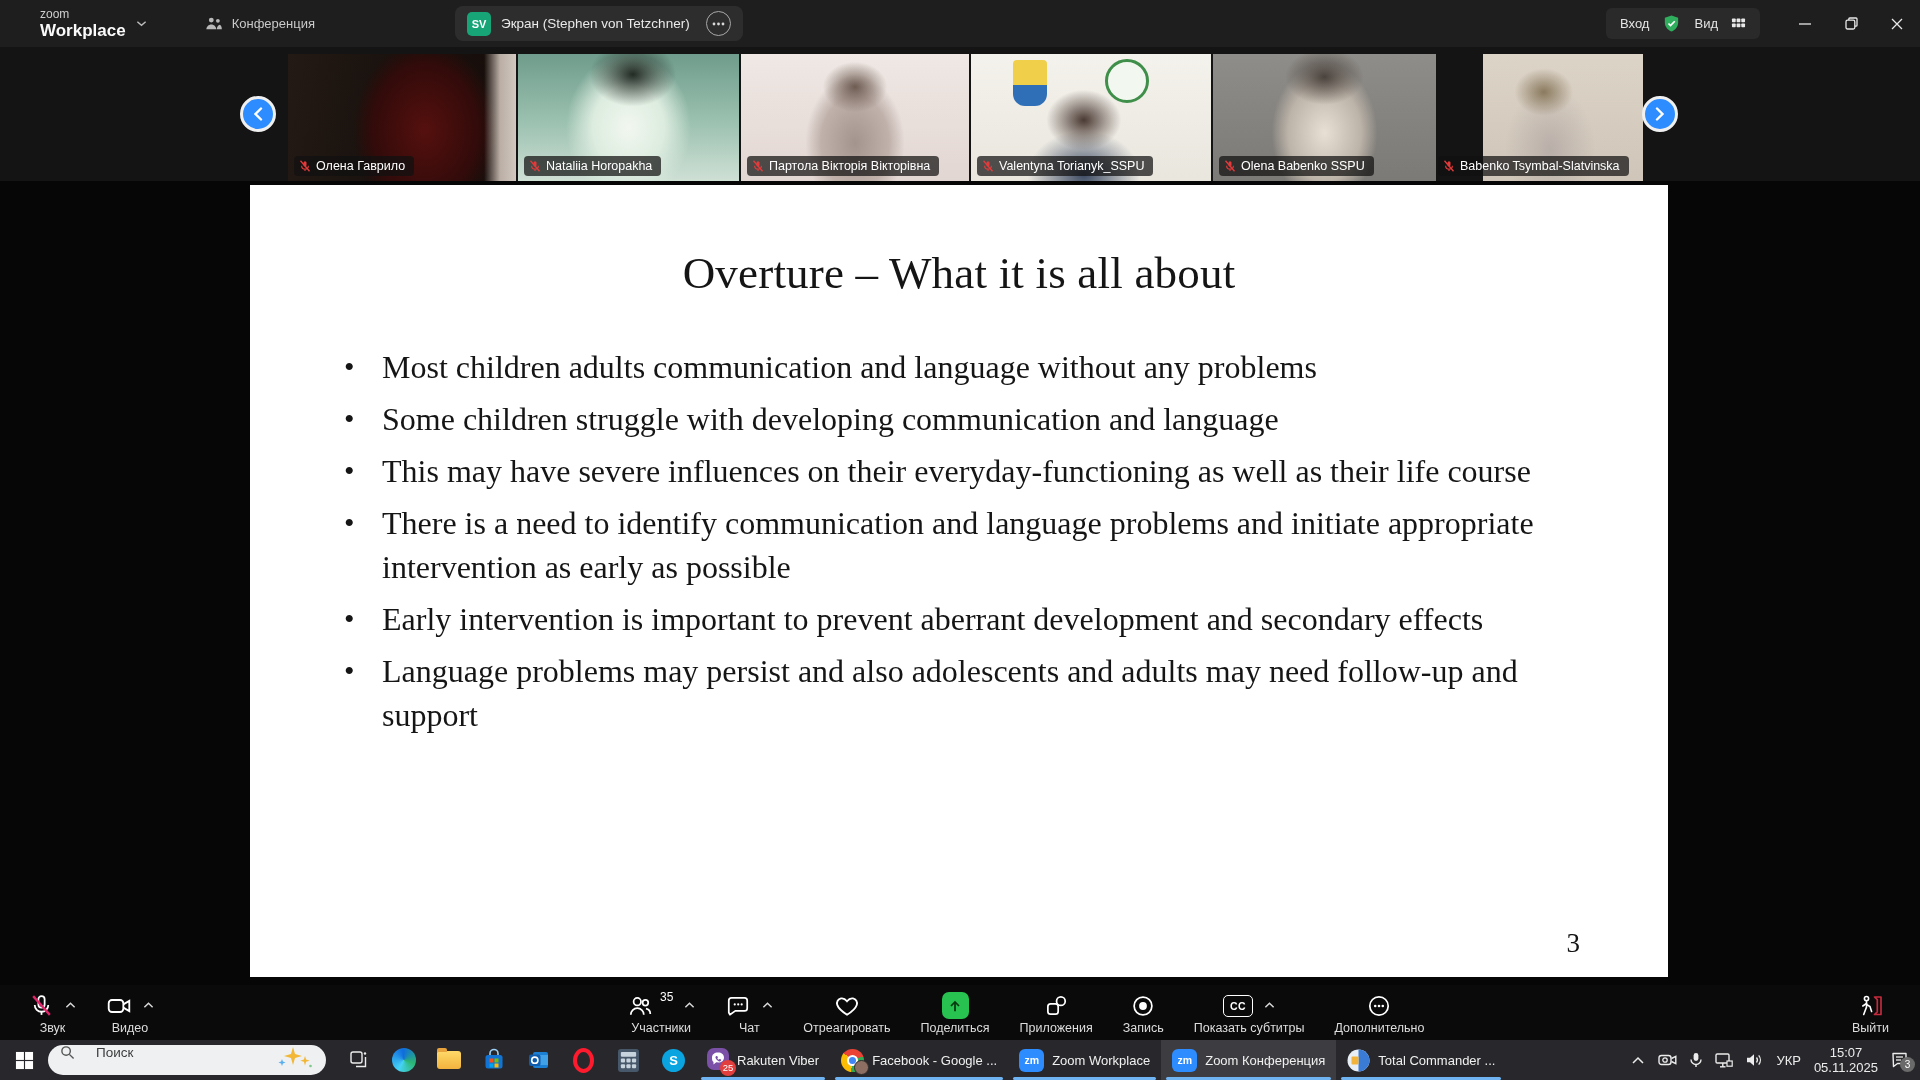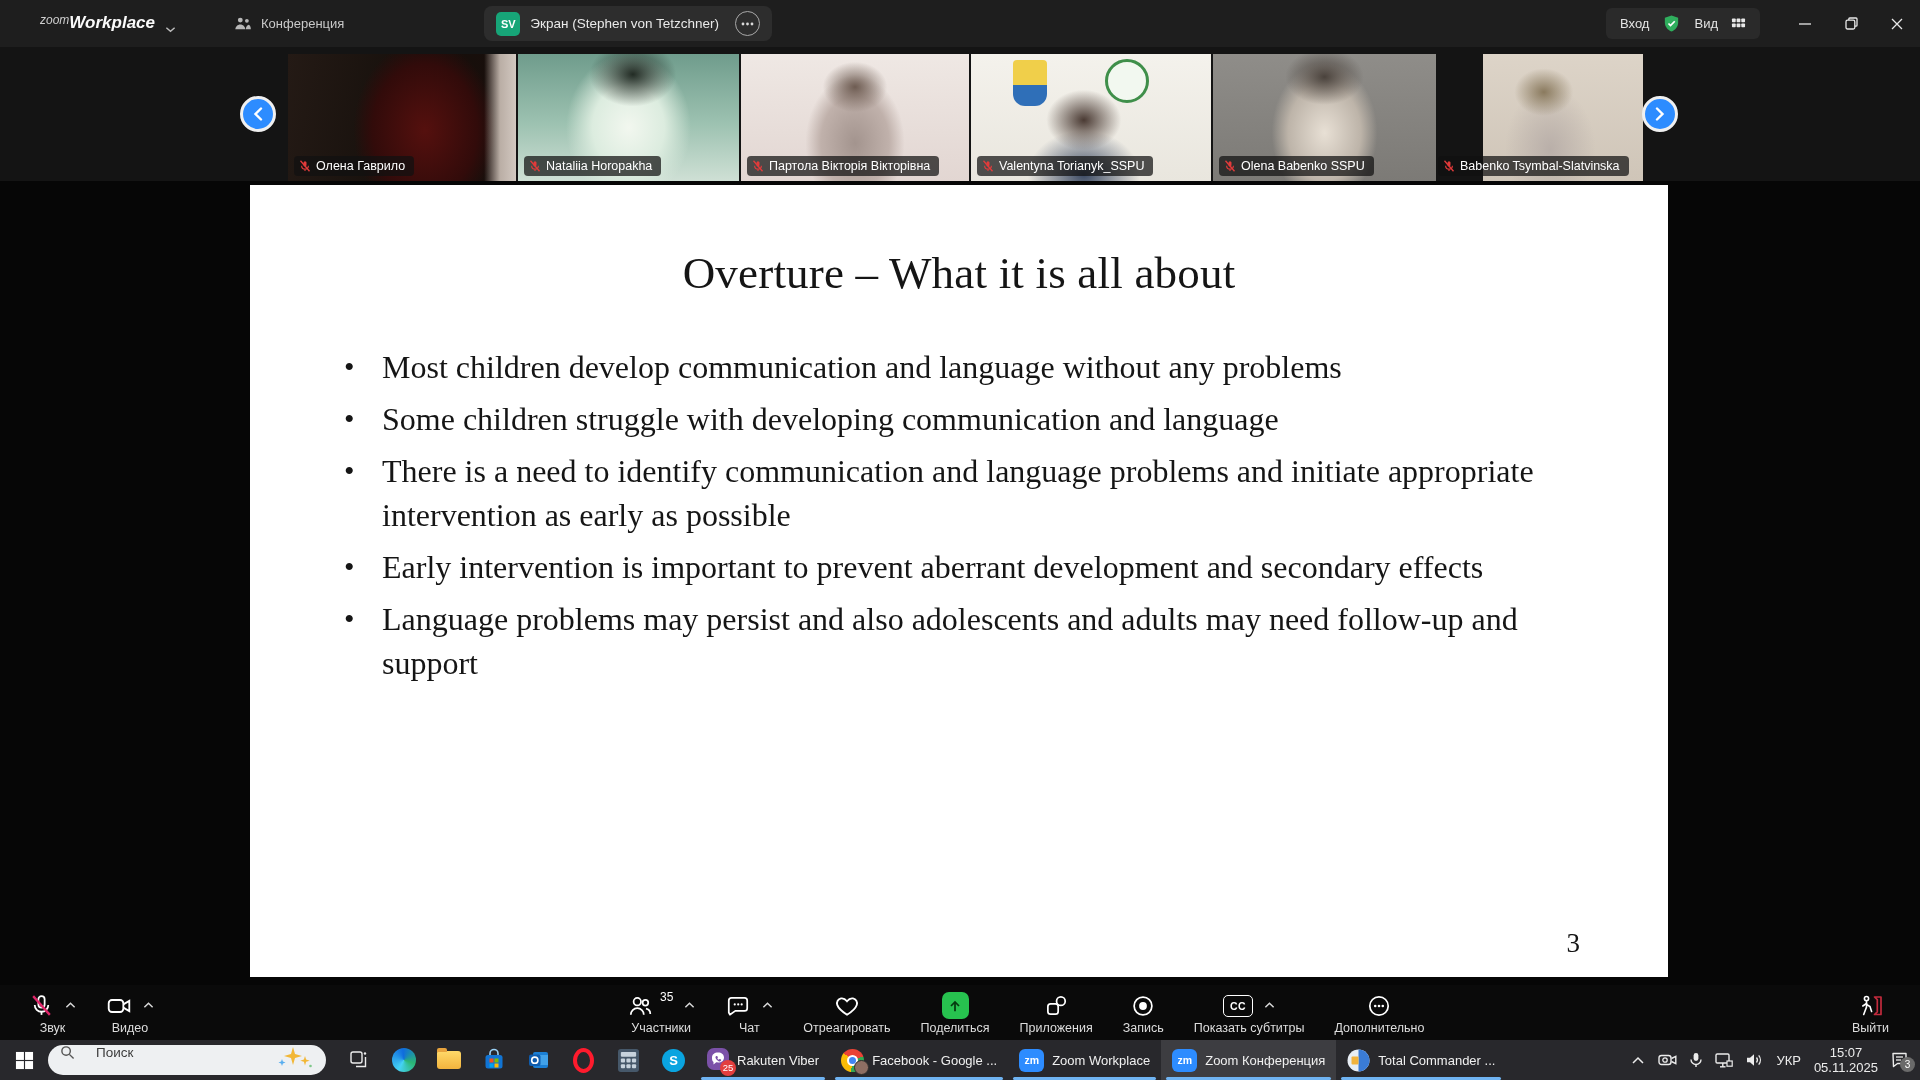--- a/index.html
+++ b/index.html
@@ -1,20 +1,20 @@
 <!DOCTYPE html>
 <html><head>
 <meta charset="utf-8">
 <style>
   html,body{margin:0;padding:0;width:1920px;height:1080px;overflow:hidden;background:#000;
     font-family:"Liberation Sans",sans-serif;-webkit-font-smoothing:antialiased;}
   
   #titlebar{position:absolute;top:0;left:0;width:1920px;height:47px;background:#1e1e1e;display:flex;align-items:center;}
   .brand{margin-left:40px;display:flex;align-items:flex-start;gap:10px;color:#fff;}
-  .brand .lines{display:flex;line-height:1;font-style:italic;}
+  .brand .lines{display:flex;flex-direction:column;line-height:1;}
   .brand .l1{font-size:12px;color:#cfcfcf;margin-bottom:2px;}
   .brand .l2{font-size:17px;font-weight:600;color:#fafafa;}
   .brand svg{margin-top:12px;}
   .tab1{margin-left:58px;display:flex;align-items:center;gap:9px;color:#c9c9c9;font-size:13px;cursor:default;}
   .tabactive{margin-left:140px;height:35px;background:#2d2d2d;border-radius:8px;display:flex;align-items:center;
     padding:0 12px;gap:10px;color:#e9e9e9;font-size:13.5px;}
   .sv{width:24px;height:24px;border-radius:5px;background:#17a578;color:#fff;font-size:11px;font-weight:700;
     display:flex;align-items:center;justify-content:center;}
   .tabdots{width:23px;height:23px;border-radius:50%;border:1.5px solid #a8a8a8;display:flex;align-items:center;justify-content:center;margin-left:6px;}
   .tright{margin-left:auto;display:flex;align-items:center;}
@@ -262,22 +262,23 @@
     <svg width="10" height="14" viewBox="0 0 10 14">
         <path d="M2 1.5 7.5 7 2 12.5" fill="none" stroke="#fff" stroke-width="2.4" stroke-linecap="round"></path>
       </svg>
   </div>
 </div>
 
 <div id="stage">
   <div id="slide">
     <h1>Overture – What it is all about</h1>
     <ul>
-      <li>Most children develop communication and language without any problems</li>
+      <li>Most children adults communication and language without any problems</li>
       <li>Some children struggle with developing communication and language</li>
+      <li>This may have severe influences on their everyday-functioning as well as their life course</li>
       <li>There is a need to identify communication and language problems and initiate appropriate intervention as early as possible</li>
       <li>Early intervention is important to prevent aberrant development and secondary effects</li>
       <li>Language problems may persist and also adolescents and adults may need follow-up and support</li>
     </ul>
     <div id="pagenum">3</div>
   </div>
 </div>
 
 <div id="zbar">
   <div class="zgroup" style="left:14px;">

